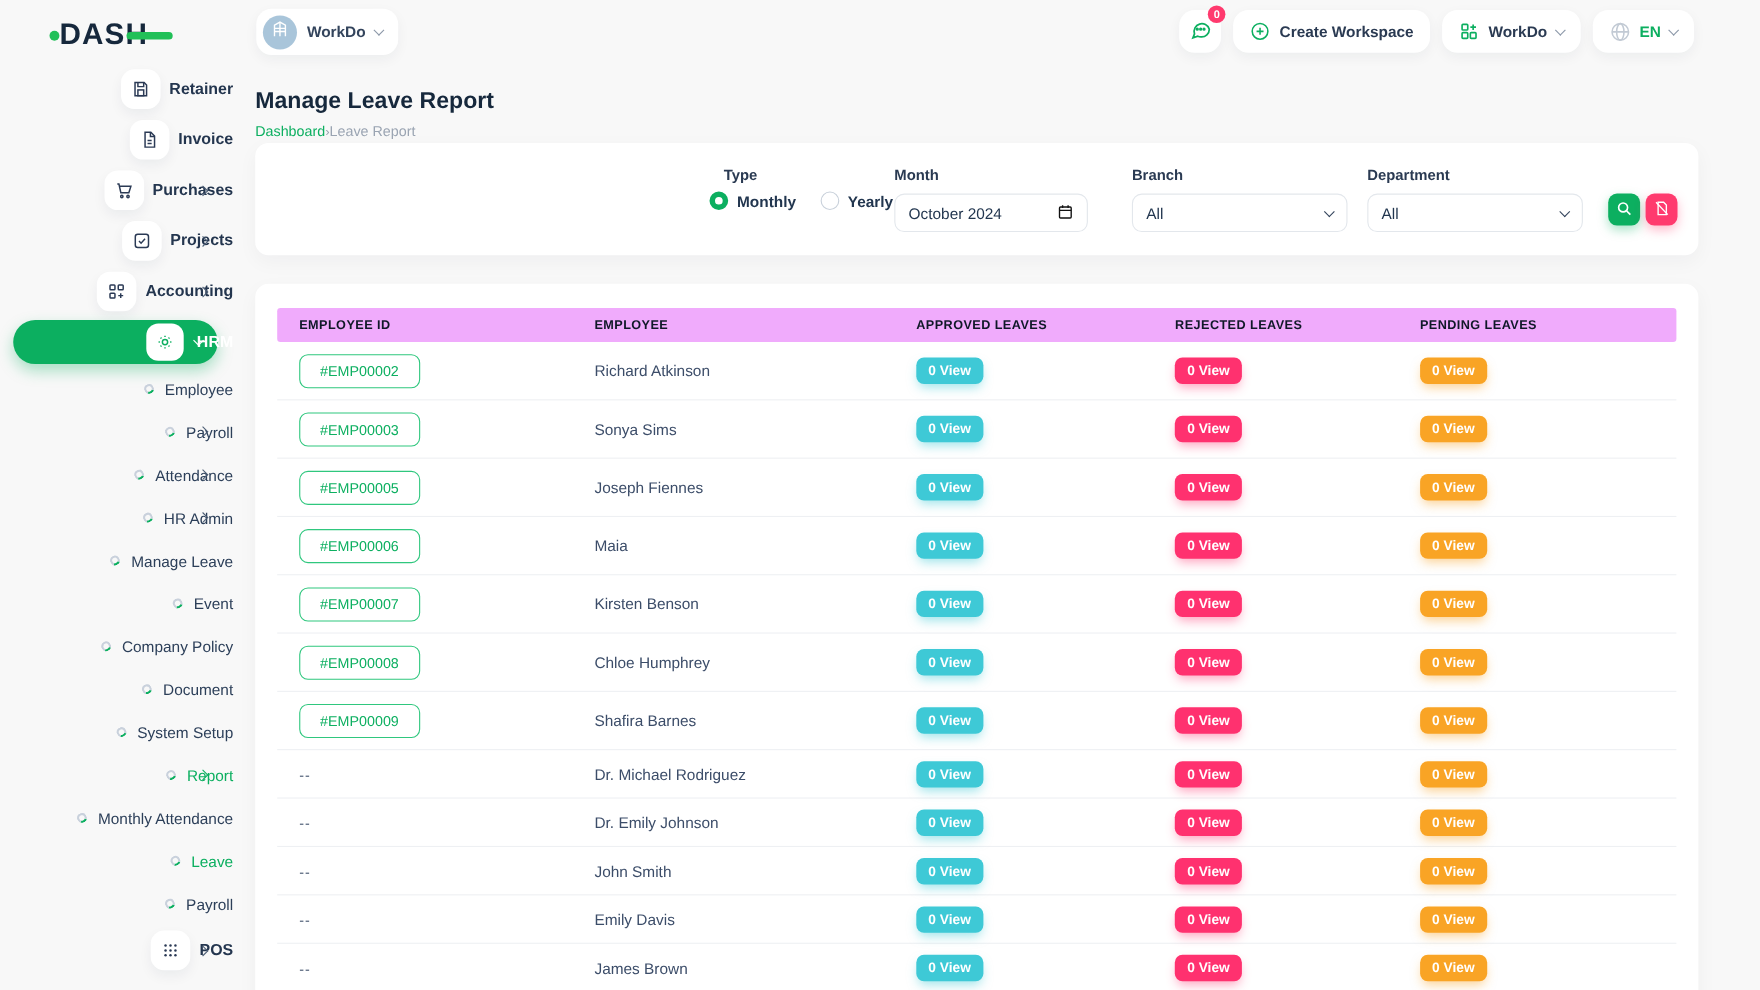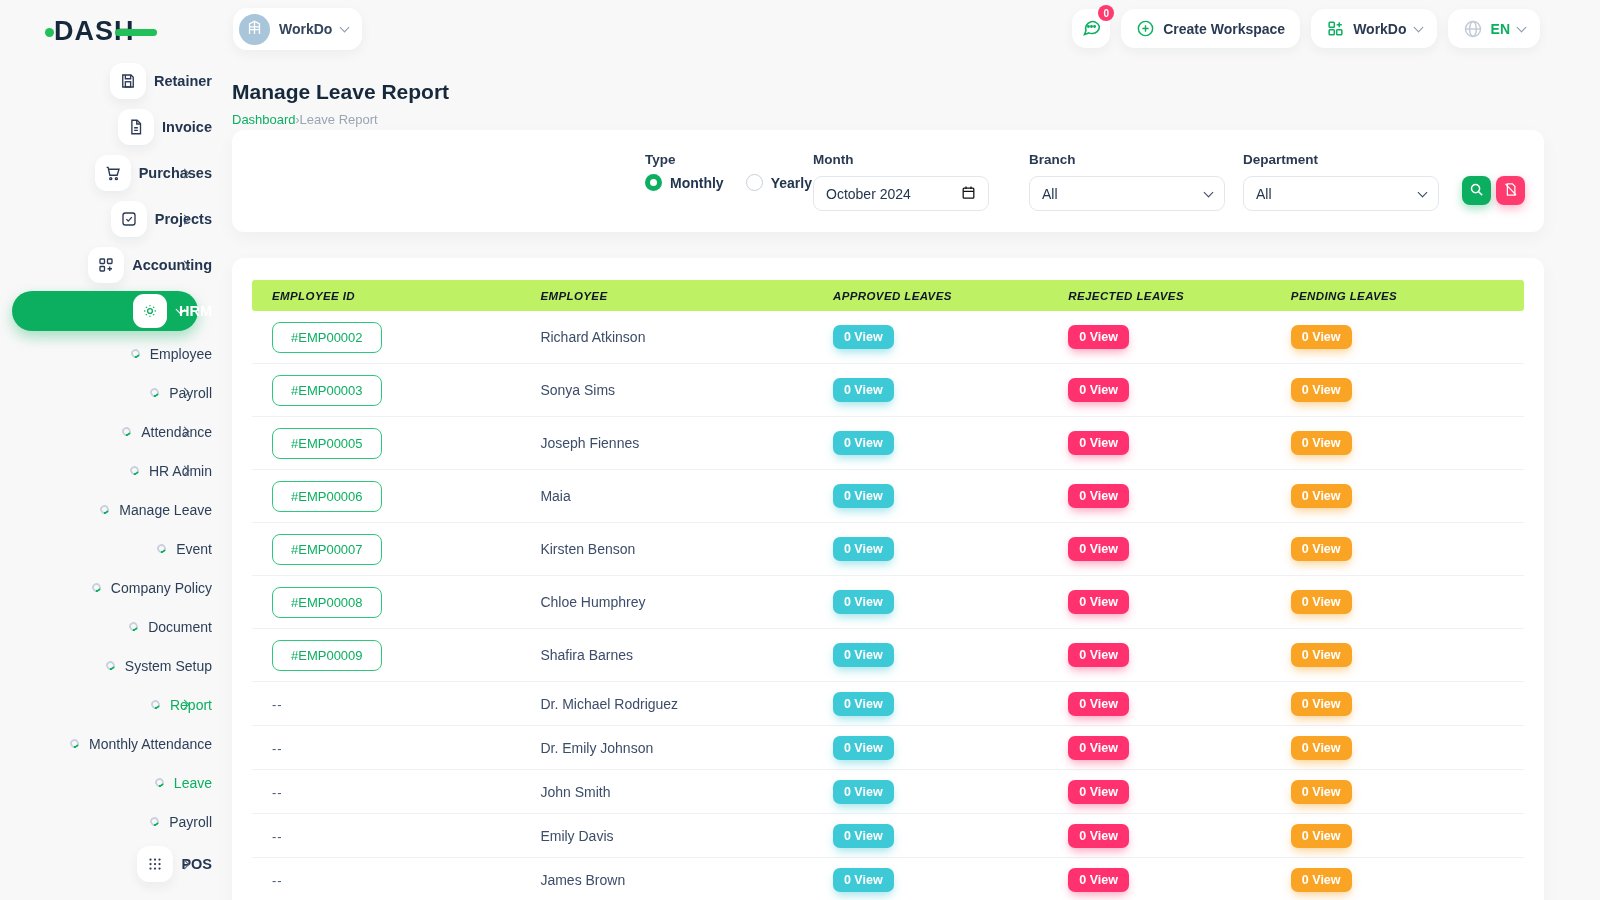--- a/index.html
+++ b/index.html
@@ -79,21 +79,21 @@
   .radio { width:17px; height:17px; border-radius:50%; background:#fff; }
   .radio.on { border:5.5px solid #0caf60; }
   .radio.off { border:1.6px solid #c8d0da; }
   .sq-btn { position:absolute; top:46px; width:29px; height:29px; border-radius:8px; border:none;
     display:flex; align-items:center; justify-content:center; color:#fff; cursor:pointer; }
   .sq-btn.green { background:#0caf60; box-shadow:0 4px 10px rgba(12,175,96,.35); }
   .sq-btn.pink { background:#ff3a6e; box-shadow:0 4px 10px rgba(255,58,110,.35); }
 
   .table-card { position:absolute; top:200px; left:0; width:1312px; height:706px; padding:22px 20px 0 20px; overflow:hidden; }
   .tgrid { display:grid; grid-template-columns:21.1% 23% 18.5% 17.5% 19.9%; align-items:center; }
-  .thead { background:#bef264; height:31px; border-radius:3px;font-style:italic; }
+  .thead { background:#f0abfc; height:31px; border-radius:3px; }
   .th { font-size:11.5px; font-weight:700; letter-spacing:.4px; color:#101828; padding-left:20px; }
   .trow { border-bottom:1px solid #eef0f3; }
   .trow.tall { height:53px; }
   .trow.short { height:44px; }
   .td { padding-left:20px; font-size:14px; color:#3c4d69; }
   .id-btn { display:inline-block; border:1px solid #2fc77e; color:#0caf60; background:#fff;
     border-radius:8px; padding:7px 18px; font-size:13px; cursor:pointer;
     font-family:inherit; }
   .dash-id { color:#44556e; font-size:13px; letter-spacing:1px; }
   .badge { display:inline-block; color:#fff; font-size:12.5px; font-weight:600;
@@ -310,21 +310,21 @@
 
 <main class="main">
   <h1 class="page-title">Manage Leave Report</h1>
   <div class="breadcrumb">
     <span class="bc-home">Dashboard</span>
     <span class="bc-sep">›</span>
     <span class="bc-cur">Leave Report</span>
   </div>
 
   <section class="card filter-card">
-    <span class="f-label" style="left:413px">Type</span>
+    <span class="f-label" style="left:426px">Type</span>
     <div class="radio-row" style="left:413px">
       <label class="radio-opt">
         <span class="radio on"></span>
         <span>Monthly</span>
       </label>
       <label class="radio-opt">
         <span class="radio off"></span>
         <span>Yearly</span>
       </label>
     </div>

